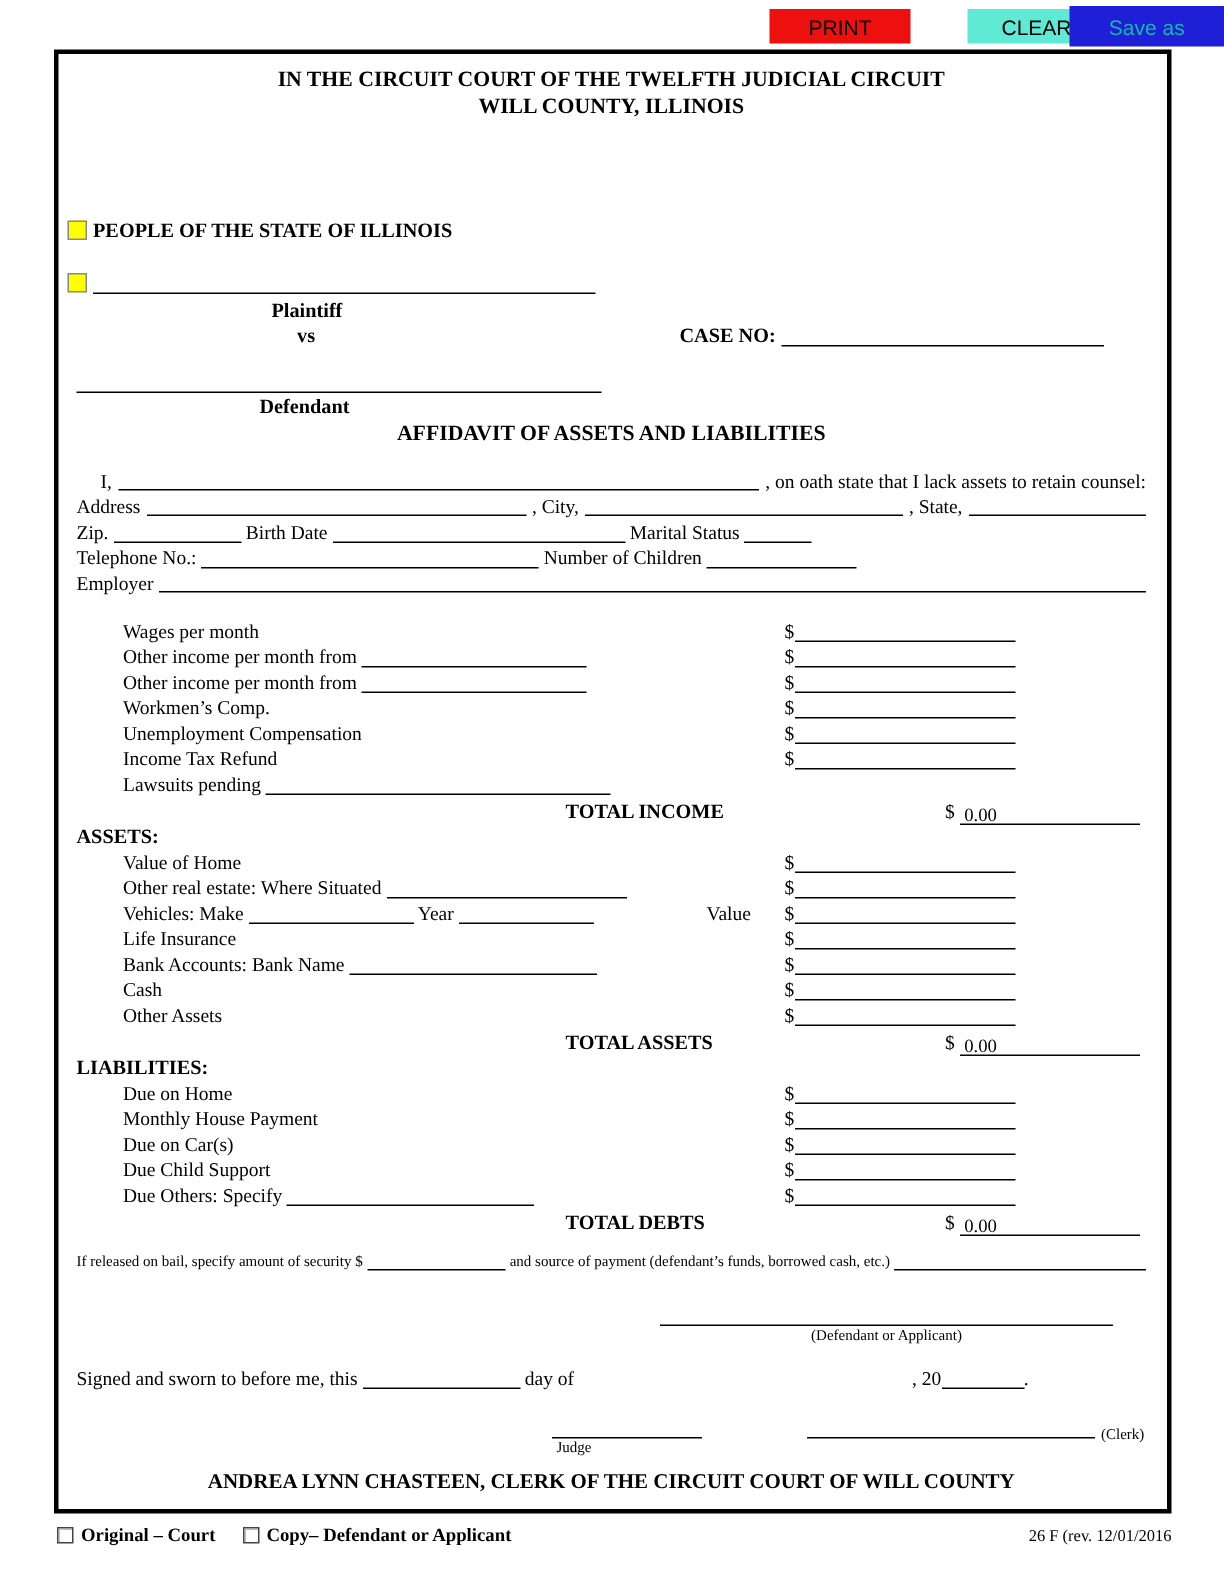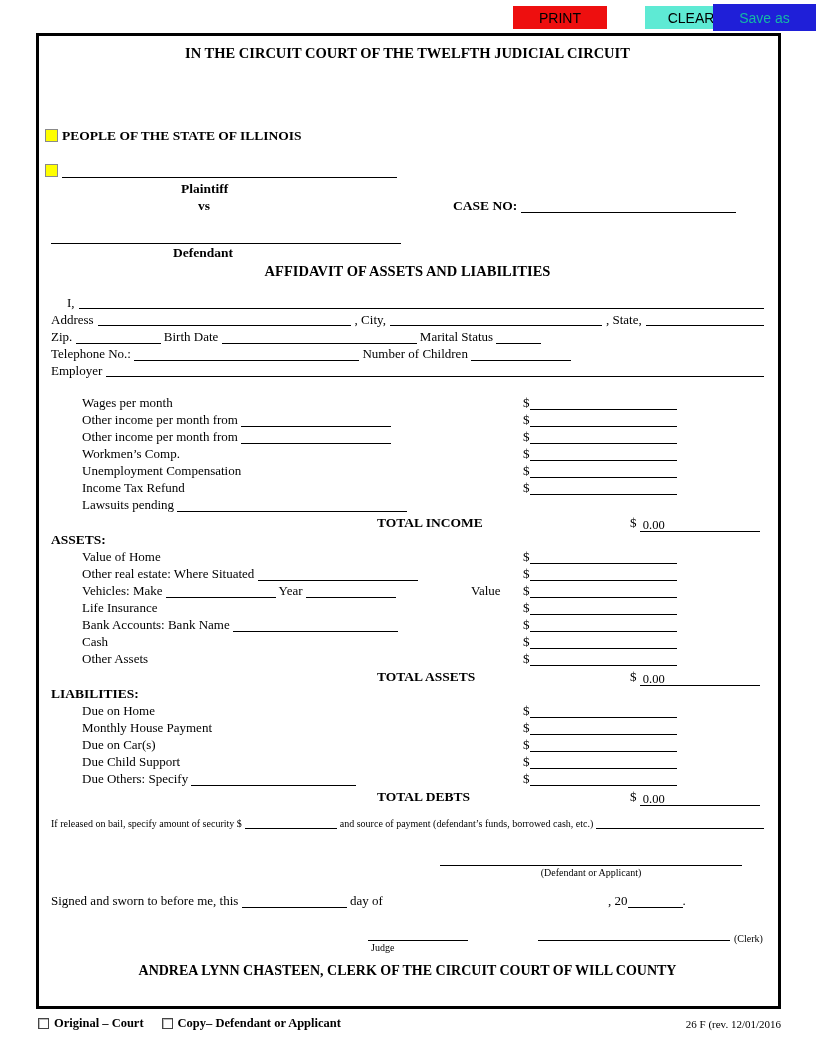--- a/index.html
+++ b/index.html
@@ -127,20 +127,21 @@
 <body>
 
 <button id="btn-print" class="tbtn">PRINT</button>
 <button id="btn-clear" class="tbtn">CLEAR</button>
 <button id="btn-save" class="tbtn">Save as</button>
 
 <div class="form-box">
 
   <div class="hdr">
     <div>IN THE CIRCUIT COURT OF THE TWELFTH JUDICIAL CIRCUIT</div>
+    <div>WILL COUNTY, ILLINOIS</div>
   </div>
 
   <div class="people">
     <span class="cb-y"></span><span class="b">PEOPLE OF THE STATE OF ILLINOIS</span>
   </div>
 
   <div class="party">
     <span class="cb-y"></span><span class="bl w335"></span>
   </div>
 
@@ -152,20 +153,21 @@
   </div>
 
   <div class="defline"><span class="bl w350"></span></div>
   <div class="defendant b">Defendant</div>
 
   <div class="title">AFFIDAVIT OF ASSETS AND LIABILITIES</div>
 
   <div class="iline l1">
     <span class="ind">I,</span>
     <span class="bl grow"></span>
+    <span>, on oath state that I lack assets to retain counsel:</span>
   </div>
 
   <div class="iline">
     <span>Address</span>
     <span class="bl w253"></span>
     <span>, City,</span>
     <span class="bl w212"></span>
     <span>, State,</span>
     <span class="bl grow"></span>
   </div>

